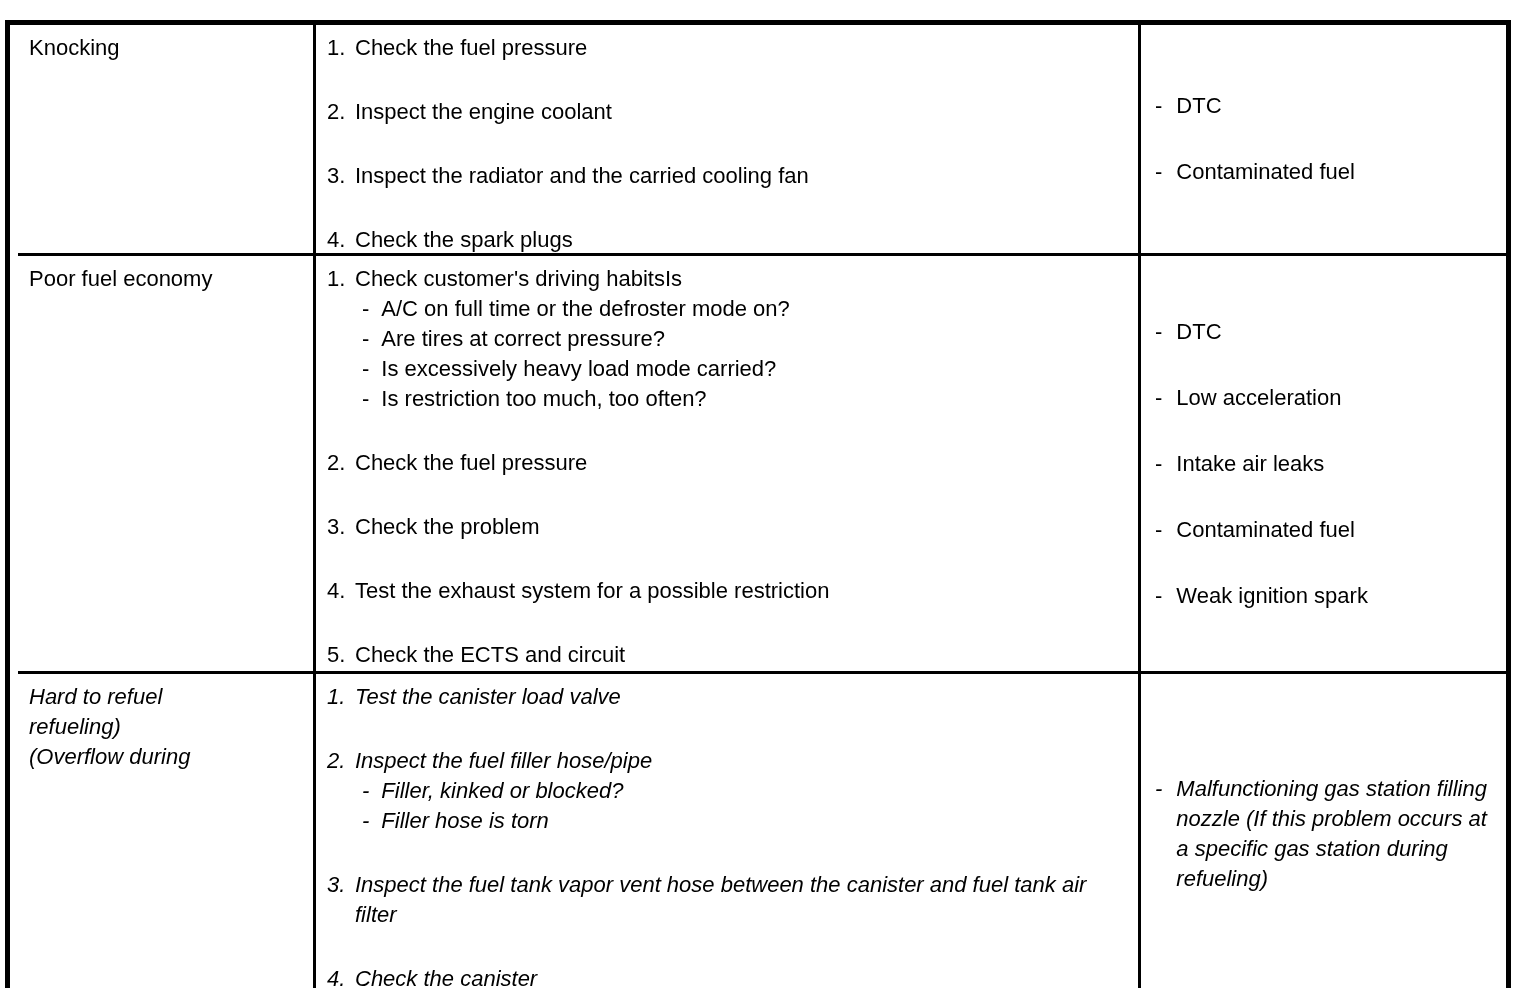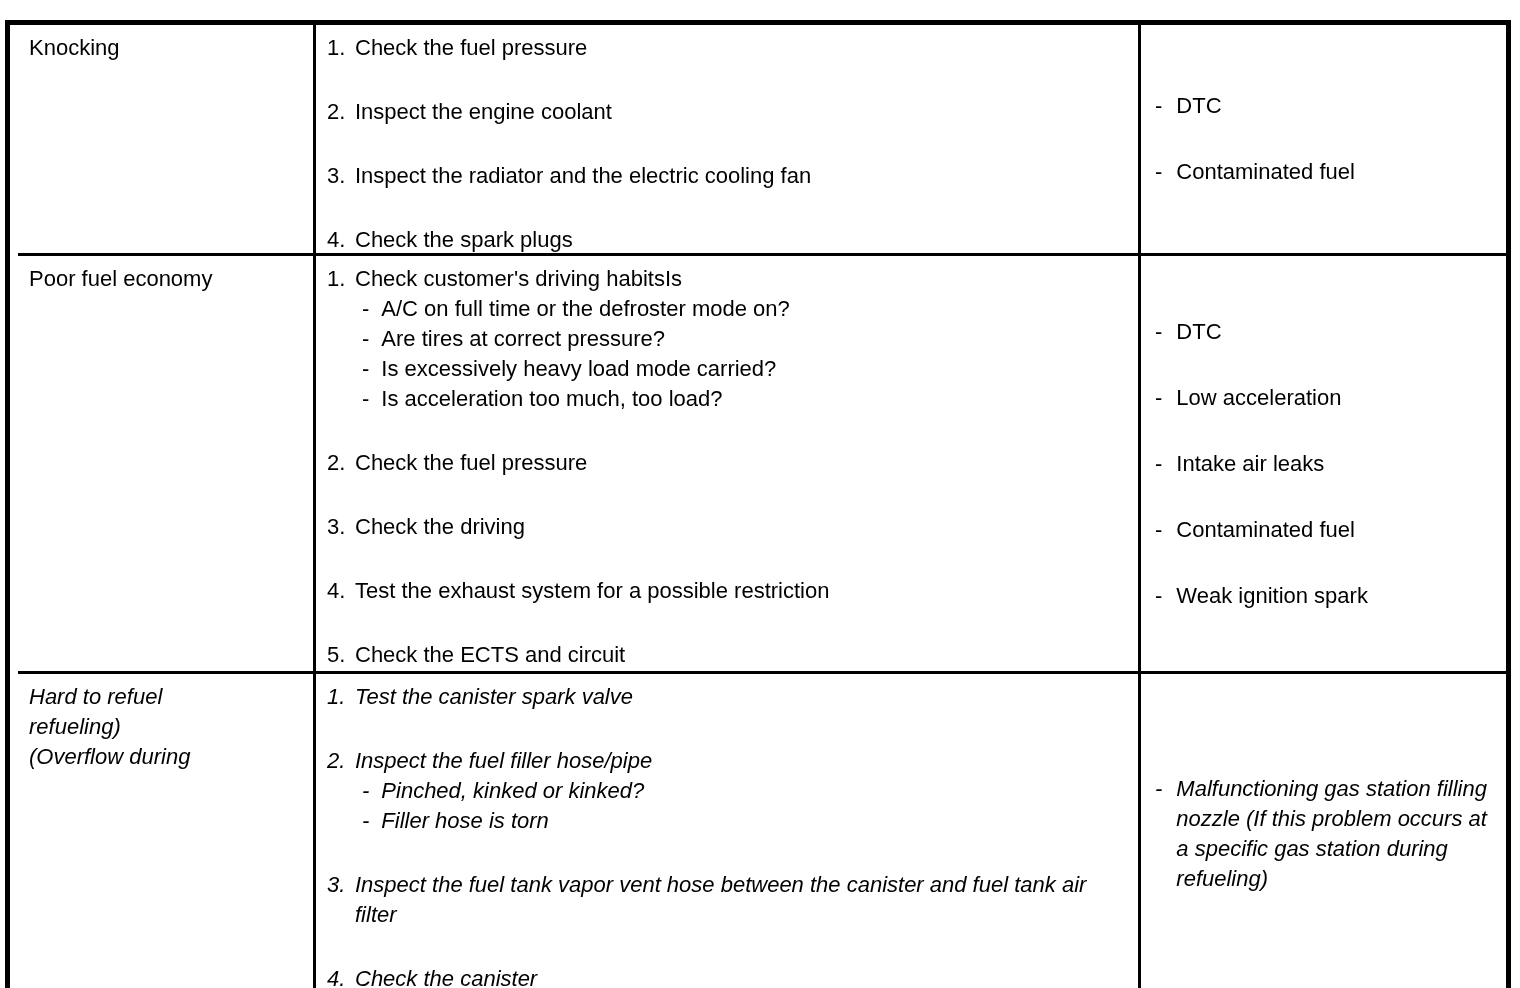--- a/index.html
+++ b/index.html
@@ -67,21 +67,21 @@
       </div>
       <div class="step">
         <span class="step-num">2.</span>
         <div class="step-body">
           <div class="step-text">Inspect the engine coolant</div>
         </div>
       </div>
       <div class="step">
         <span class="step-num">3.</span>
         <div class="step-body">
-          <div class="step-text">Inspect the radiator and the electric cooling fan</div>
+          <div class="step-text">Inspect the radiator and the carried cooling fan</div>
         </div>
       </div>
       <div class="step">
         <span class="step-num">4.</span>
         <div class="step-body">
           <div class="step-text">Check the spark plugs</div>
         </div>
       </div>
     </div>
     <div class="cell suspects-cell last-col">
@@ -109,34 +109,34 @@
           <div class="substep">
             <span class="dash">-</span>
             <span class="sub-text">Are tires at correct pressure?</span>
           </div>
           <div class="substep">
             <span class="dash">-</span>
             <span class="sub-text">Is excessively heavy load mode carried?</span>
           </div>
           <div class="substep">
             <span class="dash">-</span>
-            <span class="sub-text">Is acceleration too much, too load?</span>
+            <span class="sub-text">Is restriction too much, too often?</span>
           </div>
         </div>
       </div>
       <div class="step">
         <span class="step-num">2.</span>
         <div class="step-body">
           <div class="step-text">Check the fuel pressure</div>
         </div>
       </div>
       <div class="step">
         <span class="step-num">3.</span>
         <div class="step-body">
-          <div class="step-text">Check the driving</div>
+          <div class="step-text">Check the problem</div>
         </div>
       </div>
       <div class="step">
         <span class="step-num">4.</span>
         <div class="step-body">
           <div class="step-text">Test the exhaust system for a possible restriction</div>
         </div>
       </div>
       <div class="step">
         <span class="step-num">5.</span>
@@ -169,30 +169,30 @@
     </div>
     <div class="cell symptom-cell last-row">
       <div class="sym-line">Hard to refuel</div>
       <div class="sym-line">refueling)</div>
       <div class="sym-line">(Overflow during</div>
     </div>
     <div class="cell steps-cell last-row">
       <div class="step">
         <span class="step-num">1.</span>
         <div class="step-body">
-          <div class="step-text">Test the canister spark valve</div>
+          <div class="step-text">Test the canister load valve</div>
         </div>
       </div>
       <div class="step">
         <span class="step-num">2.</span>
         <div class="step-body">
           <div class="step-text">Inspect the fuel filler hose/pipe</div>
           <div class="substep">
             <span class="dash">-</span>
-            <span class="sub-text">Pinched, kinked or kinked?</span>
+            <span class="sub-text">Filler, kinked or blocked?</span>
           </div>
           <div class="substep">
             <span class="dash">-</span>
             <span class="sub-text">Filler hose is torn</span>
           </div>
         </div>
       </div>
       <div class="step">
         <span class="step-num">3.</span>
         <div class="step-body">

